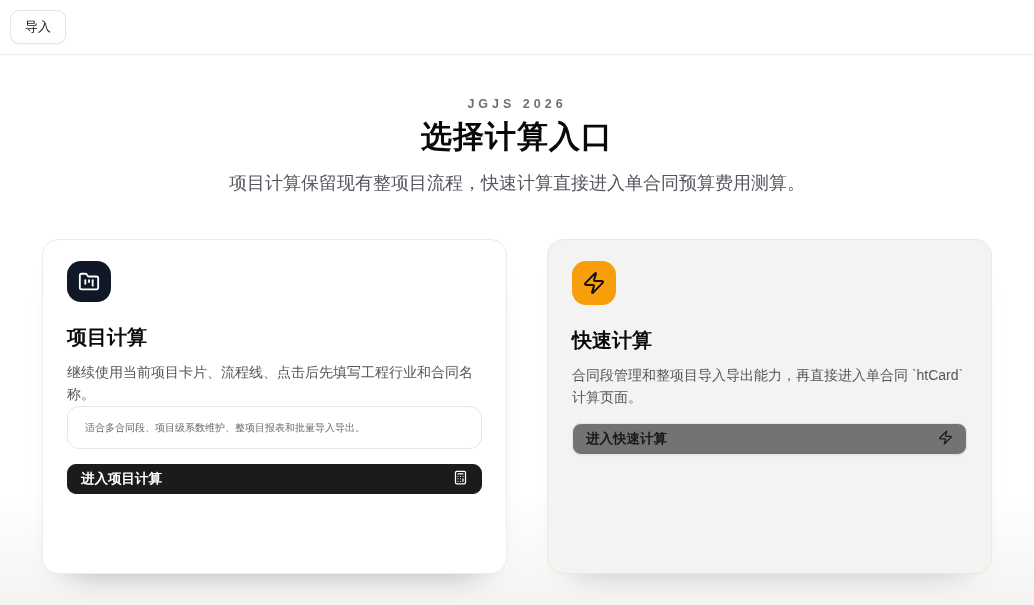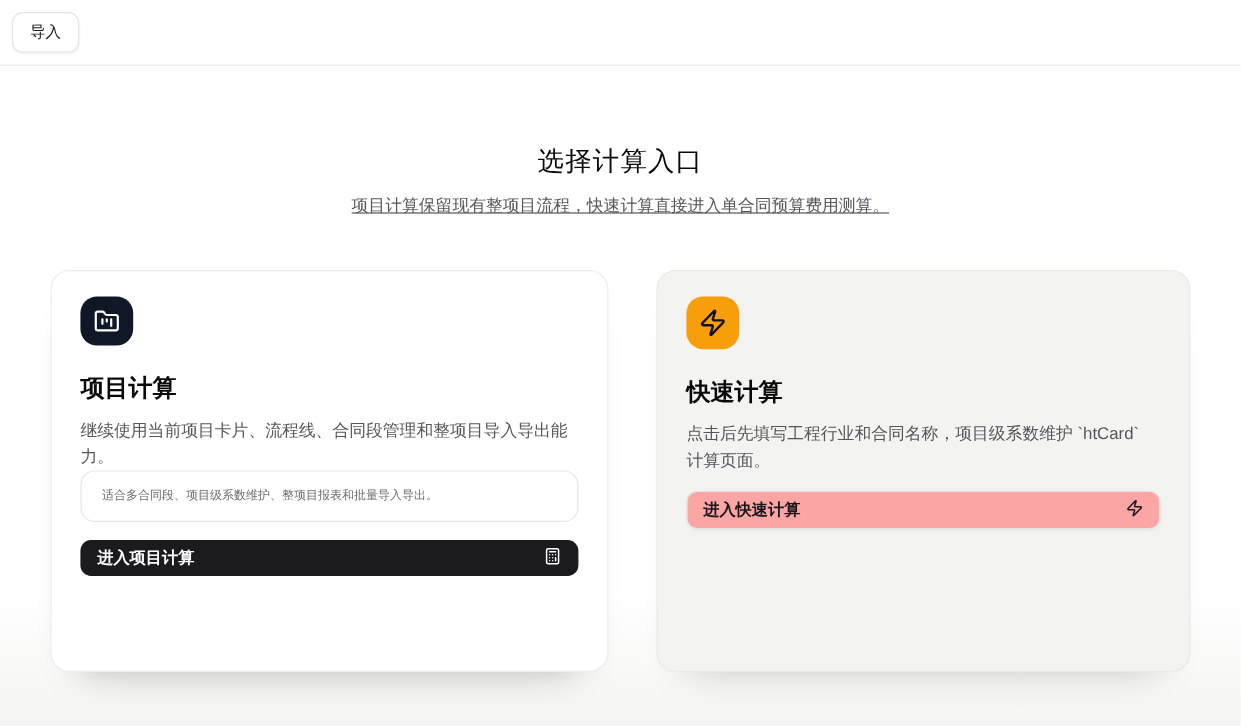--- a/index.html
+++ b/index.html
@@ -38,31 +38,30 @@
     padding-top: 42px;
   }
   .hero { text-align: center; }
   .eyebrow {
     font-size: 12.5px;
     font-weight: 600;
     letter-spacing: 4px;
     color: #6f6f76;
   }
   .page-title {
-    margin-top: 23px;
-    font-size: 22px;
-    font-weight: 400;
+    margin-top: 5px;
+    font-size: 31px;
+    font-weight: 700;
     color: #09090b;
     letter-spacing: 1px;
   }
   .subtitle {
     margin-top: 13px;
-    font-size: 14px;
+    font-size: 18px;
     color: #55555e;
-    text-decoration: underline;
   }
 
   
   .cards {
     width: 950px;
     margin: 44px auto 0;
     display: grid;
     grid-template-columns: 1fr 1fr;
     gap: 20px;
   }
@@ -129,54 +128,55 @@
     cursor: pointer;
     width: 100%;
     gap: 36px;
   }
   .cta-dark {
     background: #1b1b1d;
     border: 1px solid #1b1b1d;
     color: #ffffff;
   }
   .cta-light {
-    background: #fca5a5;
+    background: #737373;
     border: 1px solid #e4e4e7;
     color: #18181b;
     box-shadow: 0 1px 2px rgba(0,0,0,.04);
   }
   .cta-btn svg { flex: 0 0 auto; }
 </style>
 </head>
 <body>
 
 <header class="topbar">
   <button class="import-btn">导入</button>
 </header>
 
 <main class="main">
 
   <section class="hero">
+    <div class="eyebrow">JGJS 2026</div>
     <h1 class="page-title">选择计算入口</h1>
     <p class="subtitle">项目计算保留现有整项目流程，快速计算直接进入单合同预算费用测算。</p>
   </section>
 
   <section class="cards">
 
     <div class="card card-project">
       <div class="icon-tile tile-dark">
         <svg width="22" height="22" viewBox="0 0 24 24" fill="none" stroke="#ffffff" stroke-width="2" stroke-linecap="round" stroke-linejoin="round">
           <path d="M20 20a2 2 0 0 0 2-2V8a2 2 0 0 0-2-2h-7.9a2 2 0 0 1-1.69-.9L9.6 3.9A2 2 0 0 0 7.93 3H4a2 2 0 0 0-2 2v13a2 2 0 0 0 2 2Z"></path>
           <path d="M8 10v4"></path>
             <path d="M12 10v2"></path>
             <path d="M16 10v6"></path>
         </svg>
       </div>
       <div class="card-title">项目计算</div>
-      <p class="card-desc">继续使用当前项目卡片、流程线、合同段管理和整项目导入导出能力。</p>
+      <p class="card-desc">继续使用当前项目卡片、流程线、点击后先填写工程行业和合同名称。</p>
       <div class="note-box note-outline">适合多合同段、项目级系数维护、整项目报表和批量导入导出。</div>
       <button class="cta-btn cta-dark">
         <span>进入项目计算</span>
         <span>
           <svg width="15" height="15" viewBox="0 0 24 24" fill="none" stroke="#ffffff" stroke-width="2" stroke-linecap="round" stroke-linejoin="round">
             <rect x="4" y="2" width="16" height="20" rx="2"></rect>
             <line x1="8" y1="6" x2="16" y2="6"></line>
             <line x1="16" y1="14" x2="16" y2="18"></line>
             <path d="M16 10h.01"></path>
               <path d="M12 10h.01"></path>
@@ -191,21 +191,21 @@
       <div style="height:62px"></div>
     </div>
 
     <div class="card card-quick">
       <div class="icon-tile tile-orange">
         <svg width="24" height="24" viewBox="0 0 24 24" fill="none" stroke="#111111" stroke-width="2" stroke-linecap="round" stroke-linejoin="round">
           <path d="M4 14a1 1 0 0 1-.78-1.63l9.9-10.2a.5.5 0 0 1 .86.46l-1.92 6.02A1 1 0 0 0 13 10h7a1 1 0 0 1 .78 1.63l-9.9 10.2a.5.5 0 0 1-.86-.46l1.92-6.02A1 1 0 0 0 11 14z"></path>
         </svg>
       </div>
       <div class="card-title">快速计算</div>
-      <p class="card-desc">点击后先填写工程行业和合同名称，项目级系数维护 `htCard` 计算页面。</p>
+      <p class="card-desc">合同段管理和整项目导入导出能力，再直接进入单合同 `htCard` 计算页面。</p>
       <button class="cta-btn cta-light">
         <span>进入快速计算</span>
         <span>
           <svg width="15" height="15" viewBox="0 0 24 24" fill="none" stroke="#18181b" stroke-width="2" stroke-linecap="round" stroke-linejoin="round">
             <path d="M4 14a1 1 0 0 1-.78-1.63l9.9-10.2a.5.5 0 0 1 .86.46l-1.92 6.02A1 1 0 0 0 13 10h7a1 1 0 0 1 .78 1.63l-9.9 10.2a.5.5 0 0 1-.86-.46l1.92-6.02A1 1 0 0 0 11 14z"></path>
           </svg>
         </span>
       </button>
       <div style="height:22px"></div>
     </div>

